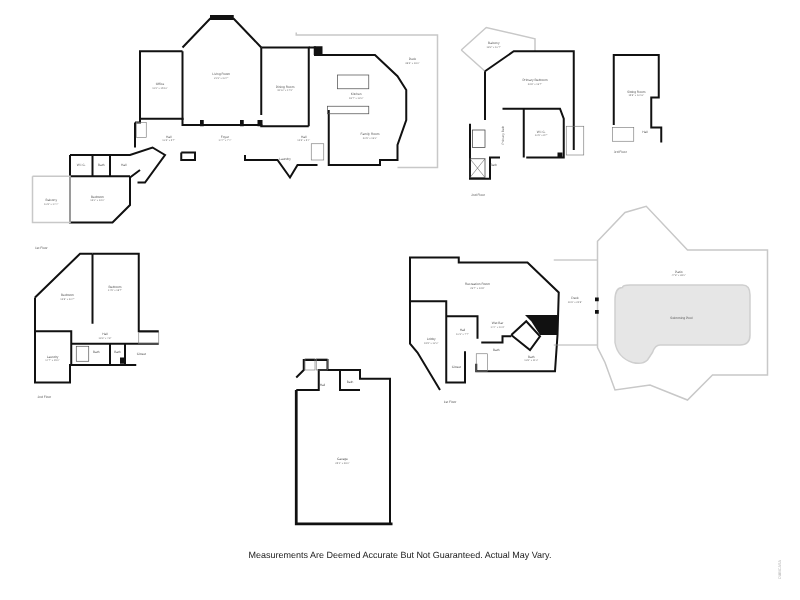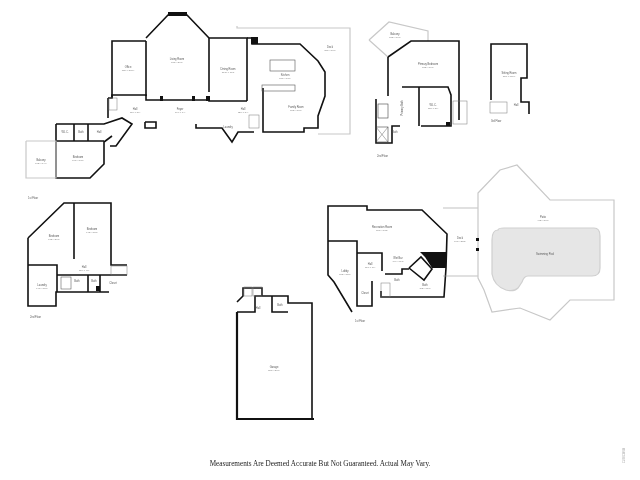--- a/index.html
+++ b/index.html
@@ -8,21 +8,21 @@
   .wall { fill: none; stroke: #111; stroke-width: 1.6; stroke-linejoin: miter; }
   .wall-thick { fill: none; stroke: #111; stroke-width: 2.2; }
   .wall-thin { fill: none; stroke: #999; stroke-width: 0.6; }
   .outdoor { fill: none; stroke: #c8c8c8; stroke-width: 1.2; }
   .pool { fill: #e6e6e6; stroke: #cfcfcf; stroke-width: 1.2; }
   .stairs { fill: none; stroke: #777; stroke-width: 0.5; }
   .solid { fill: #111; }
   .lbl { font-family: "Liberation Sans", sans-serif; font-size: 2.6px; fill: #555; text-anchor: middle; }
   .lbl-dim { font-family: "Liberation Sans", sans-serif; font-size: 2.1px; fill: #777; text-anchor: middle; }
   .floor-lbl { font-family: "Liberation Sans", sans-serif; font-size: 2.6px; fill: #555; }
-  .disclaimer { position: absolute; left: 0; width: 640px; top: 460px; text-align: center; font-family: Liberation Serif, serif; font-size: 7.2px; color: #222; }
+  .disclaimer { position: absolute; left: 0; width: 640px; top: 439px; text-align: center; font-family: Liberation Sans, sans-serif; font-size: 7.2px; color: #222; }
   .watermark { position: absolute; left: 622px; top: 448px; width: 10px; height: 24px; }
   .watermark span { display:block; font-size: 3px; color:#aaa; writing-mode: vertical-rl; transform: rotate(180deg); }
 </style>
 </head>
 <body>
 
 <svg class="plan" viewBox="0 0 640 480">
 
   <g>
 

